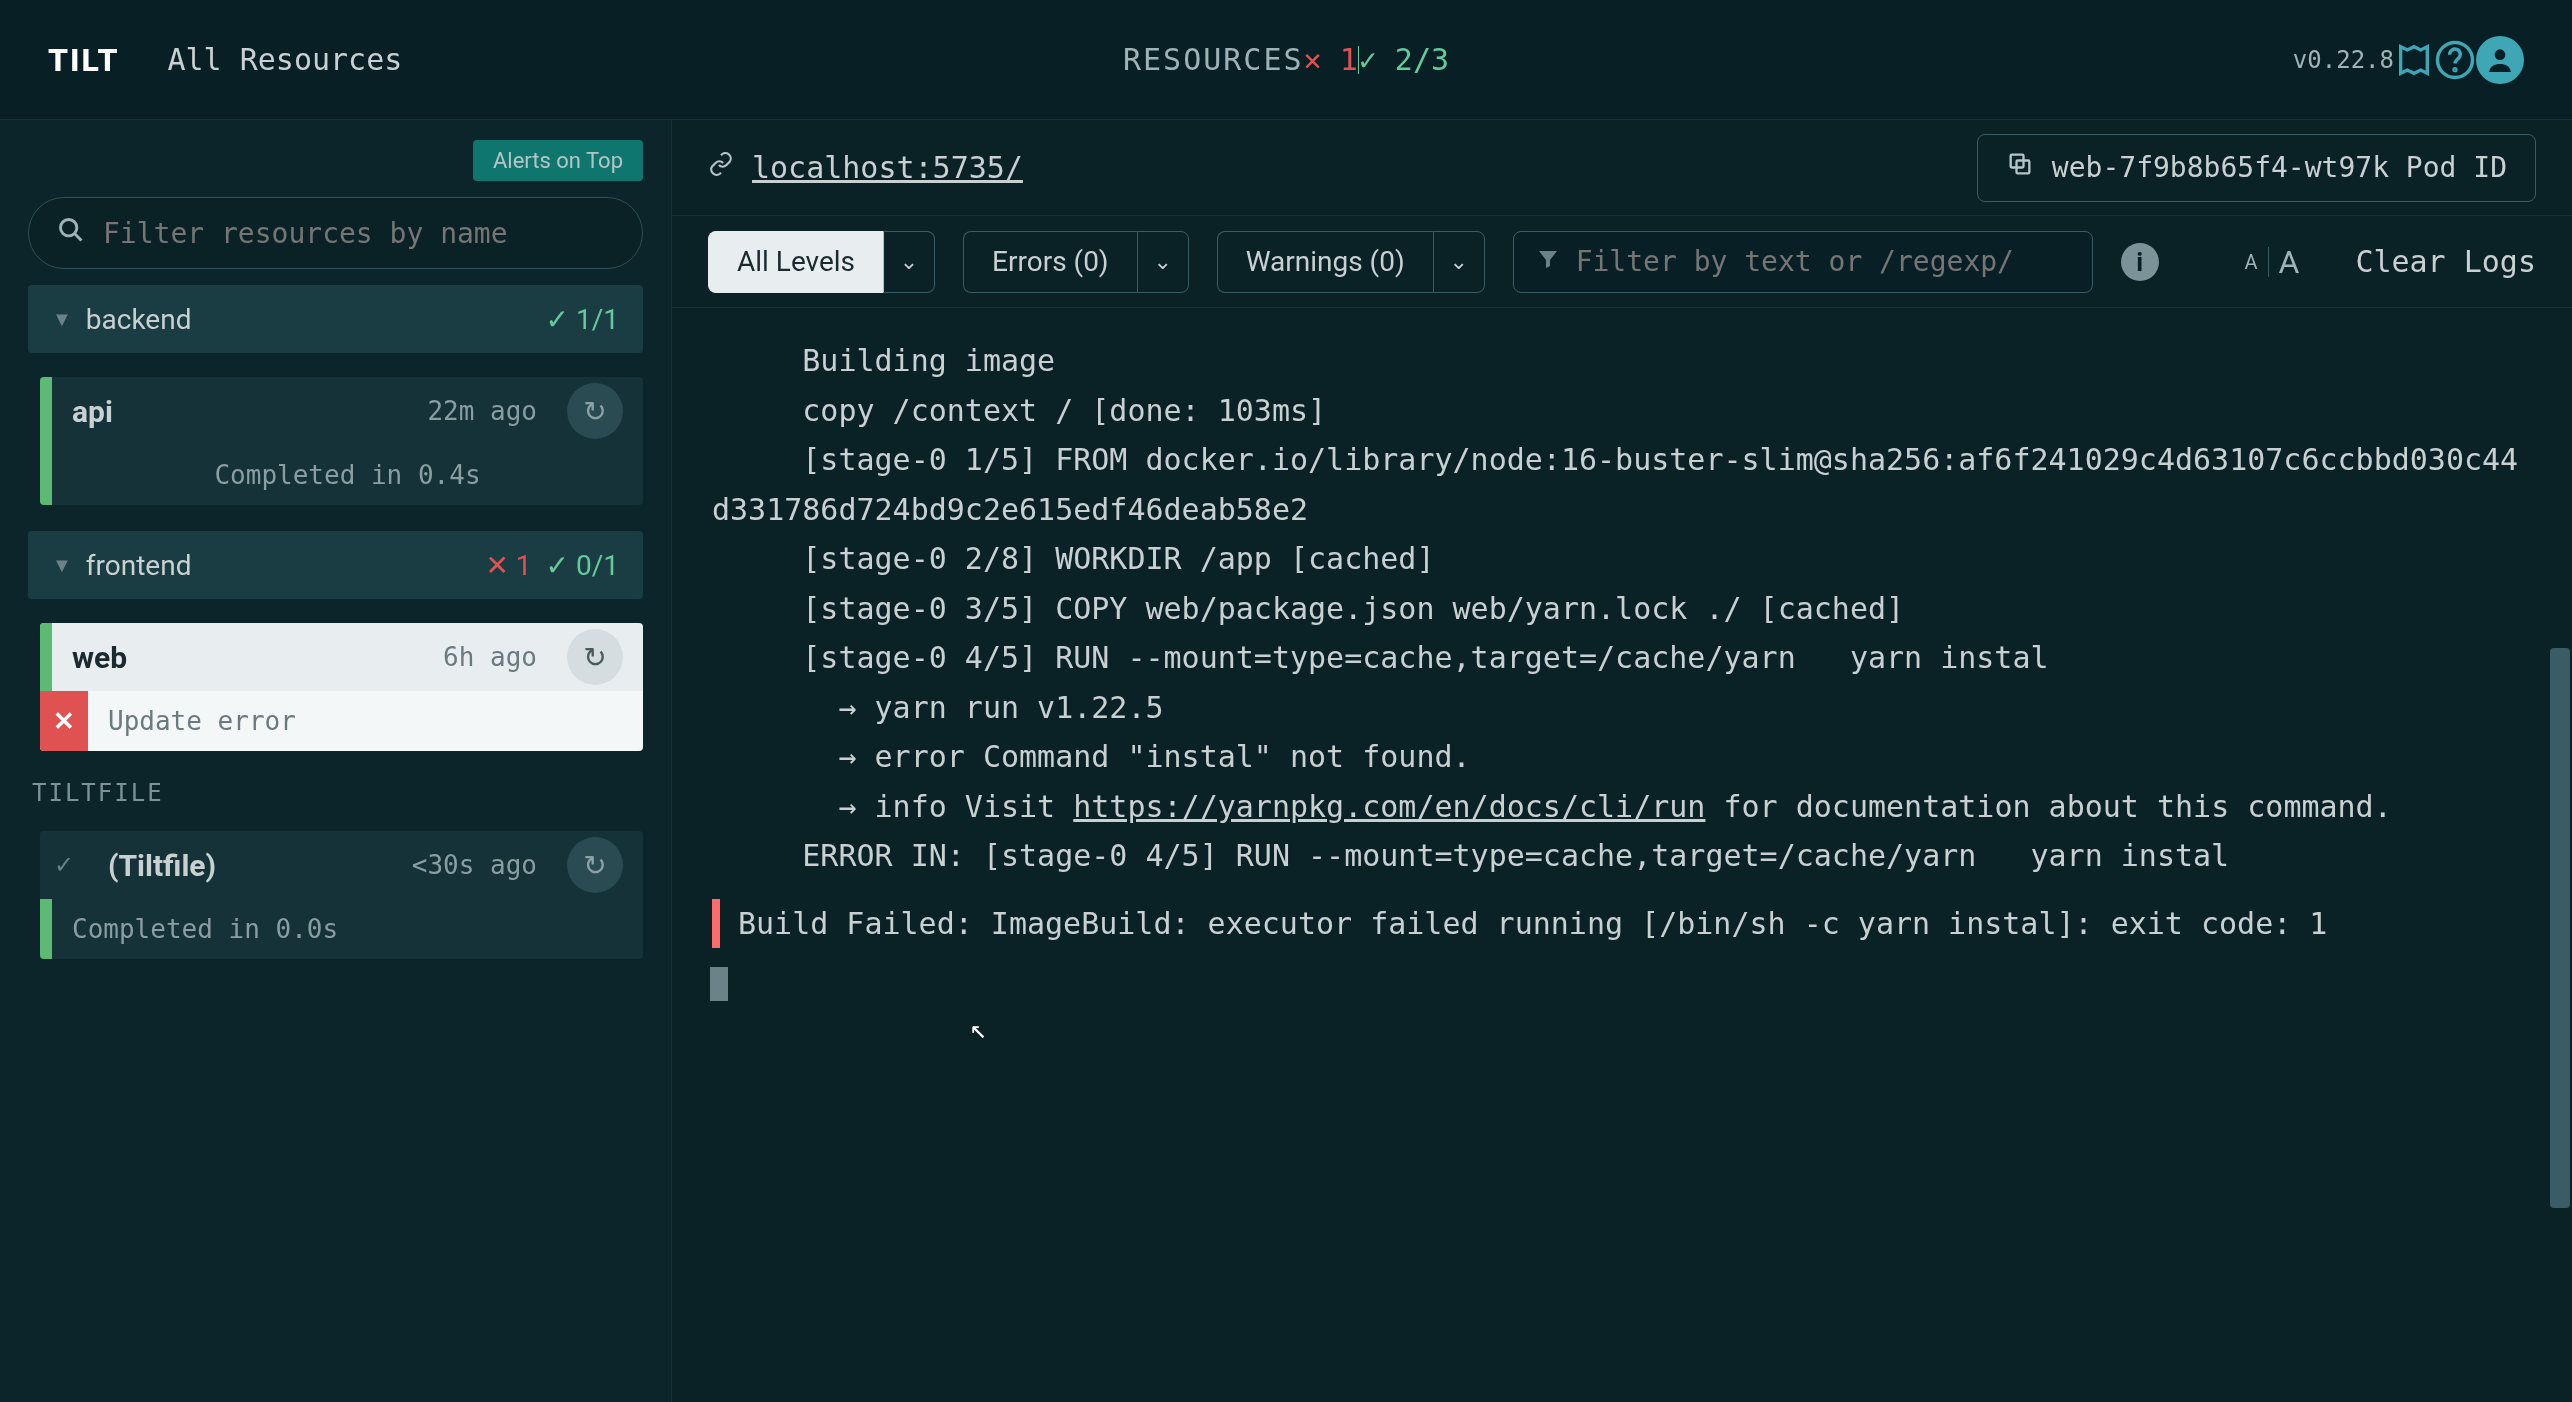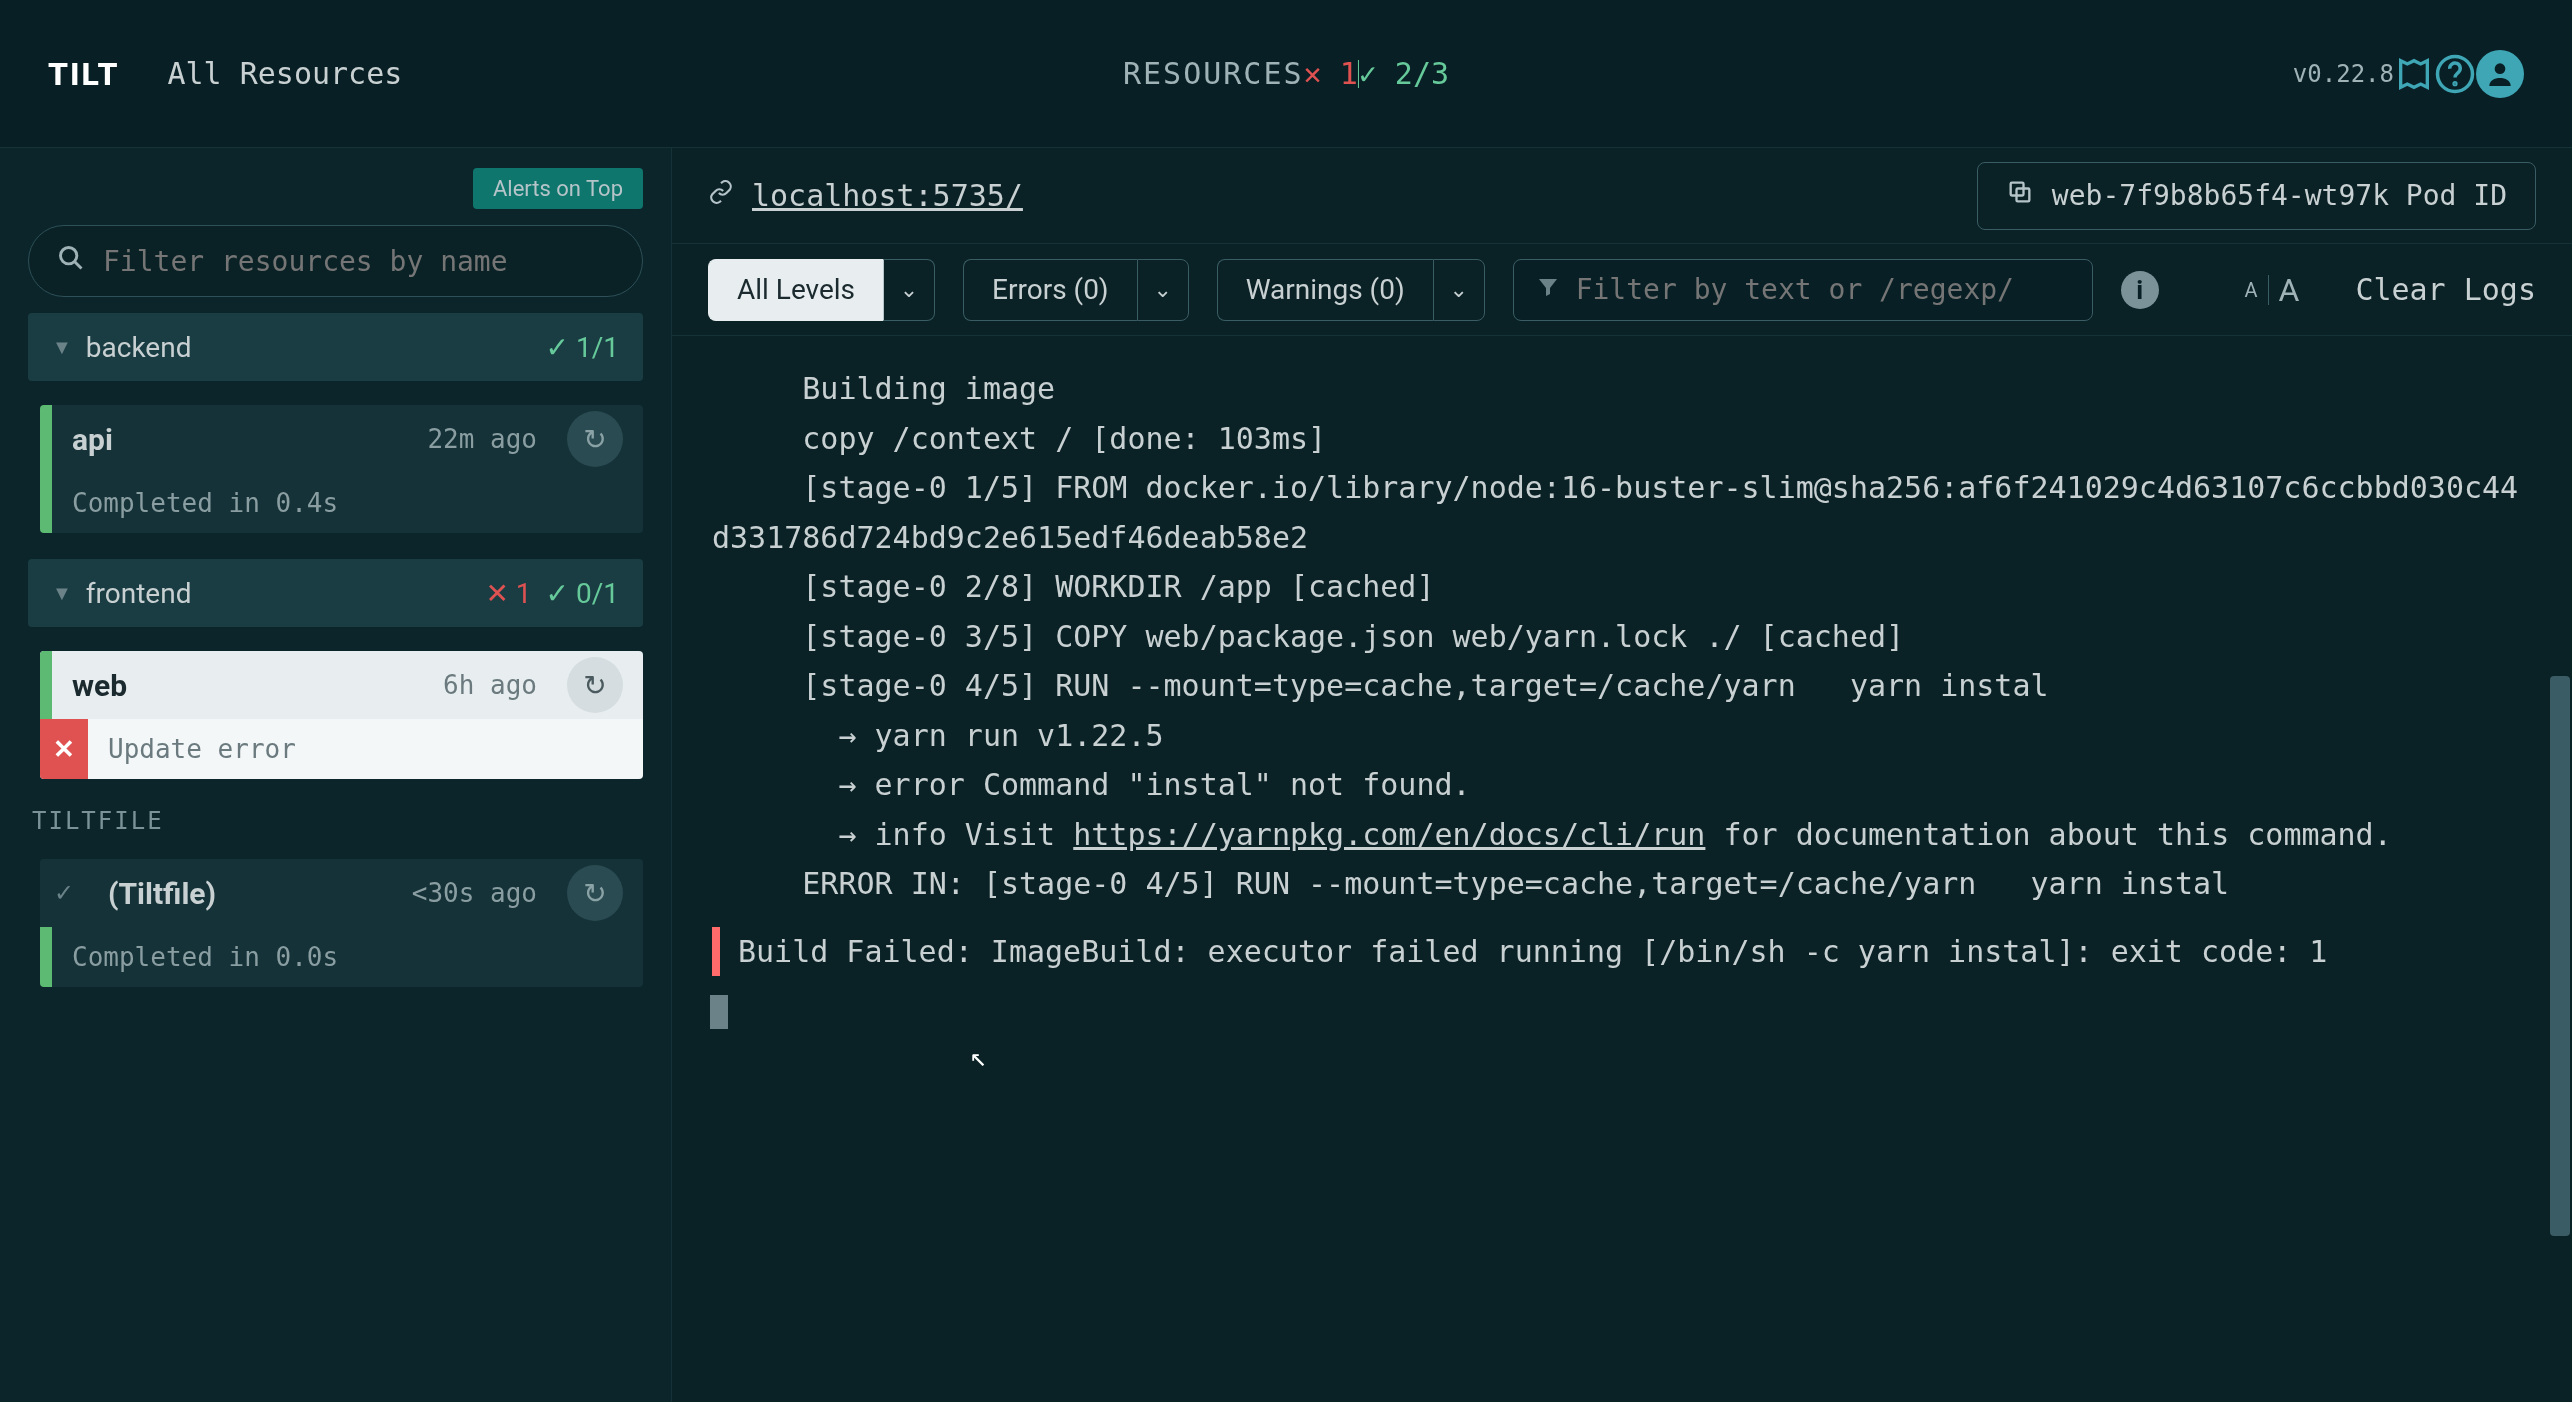--- a/index.html
+++ b/index.html
@@ -1,20 +1,20 @@
 <!DOCTYPE html>
 <html><head>
 <meta charset="utf-8">
 <style>
 * { margin:0; padding:0; box-sizing:border-box; }
 body { font-family:-apple-system,BlinkMacSystemFont,"Segoe UI",Roboto,sans-serif; background:#0a2226; color:#c8d0d2; width:2572px; height:1402px; overflow:hidden; }
 .mono { font-family:"SF Mono",Menlo,Consolas,monospace; }
 
 
-.header { height:148px; background:#082025; border-bottom:1px solid #143238; display:flex; align-items:center; padding:0 48px; }
+.header { height:120px; background:#082025; border-bottom:1px solid #143238; display:flex; align-items:center; padding:0 48px; }
 .logo { color:#fff; font-weight:800; letter-spacing:2px; font-size:32px; margin-right:48px; }
 .hdr-title { color:#c8d0d2; font-size:30px; }
 .hdr-center { position:absolute; left:50%; transform:translateX(-50%); display:flex; align-items:center; font-size:30px; }
 .hdr-res-label { color:#9fb2b6; letter-spacing:2px; }
 .x-red { color:#e05252; }
 .chk-green { color:#66c99a; }
 .hdr-divider { width:1px; height:28px; background:#66c99a; }
 .hdr-right { margin-left:auto; display:flex; align-items:center; }
 .version { color:#9fb2b6; font-size:24px; }
 .hdr-icon { color:#3ea6b5; font-size:44px; line-height:1; display:inline-flex; align-items:center; justify-content:center; }
@@ -39,21 +39,21 @@
 .res-row { display:flex; align-items:center; height:68px; }
 .res-bar { width:12px; align-self:stretch; }
 .bar-green { background:#5cba72; }
 .res-main { flex:1; display:flex; align-items:center; padding:0 20px; gap:18px; }
 .res-name { font-size:30px; font-weight:700; }
 .res-time { margin-left:auto; color:#8a9ea2; font-size:26px; }
 .refresh-btn { width:56px; height:56px; border-radius:50%; background:#2a4b52; display:flex; align-items:center; justify-content:center; color:#8aa2a6; font-size:28px; margin-left:12px; }
 .res-status-row { display:flex; align-items:center; height:60px; }
 .res-status { flex:1; padding:0 20px; color:#8a9ea2; font-size:26px; }
 
-.item-dark .res-row, .item-dark .res-status-row { background:#143238; }
+.item-dark .res-row, .item-dark .res-status-row { background:#143238;text-align:center; }
 .item-light .res-row { background:#e8eef0; color:#1a2a2e; }
 .item-light .res-status-row { background:#f4f7f8; color:#6a7a7e; }
 .item-light .res-time { color:#6a7a7e; }
 .item-light .refresh-btn { background:#d5dde0; color:#4a5a5e; }
 .item-light .res-status { color:#6a7a7e; }
 
 .err-badge { width:48px; height:60px; background:#e05252; display:flex; align-items:center; justify-content:center; color:#fff; font-size:26px; font-weight:700; margin-right:0; }
 
 .tiltfile-label { color:#7a9298; font-size:24px; letter-spacing:2px; margin-top:12px; margin-left:4px; }
 .tiltfile-item .res-row { background:#143238; }

